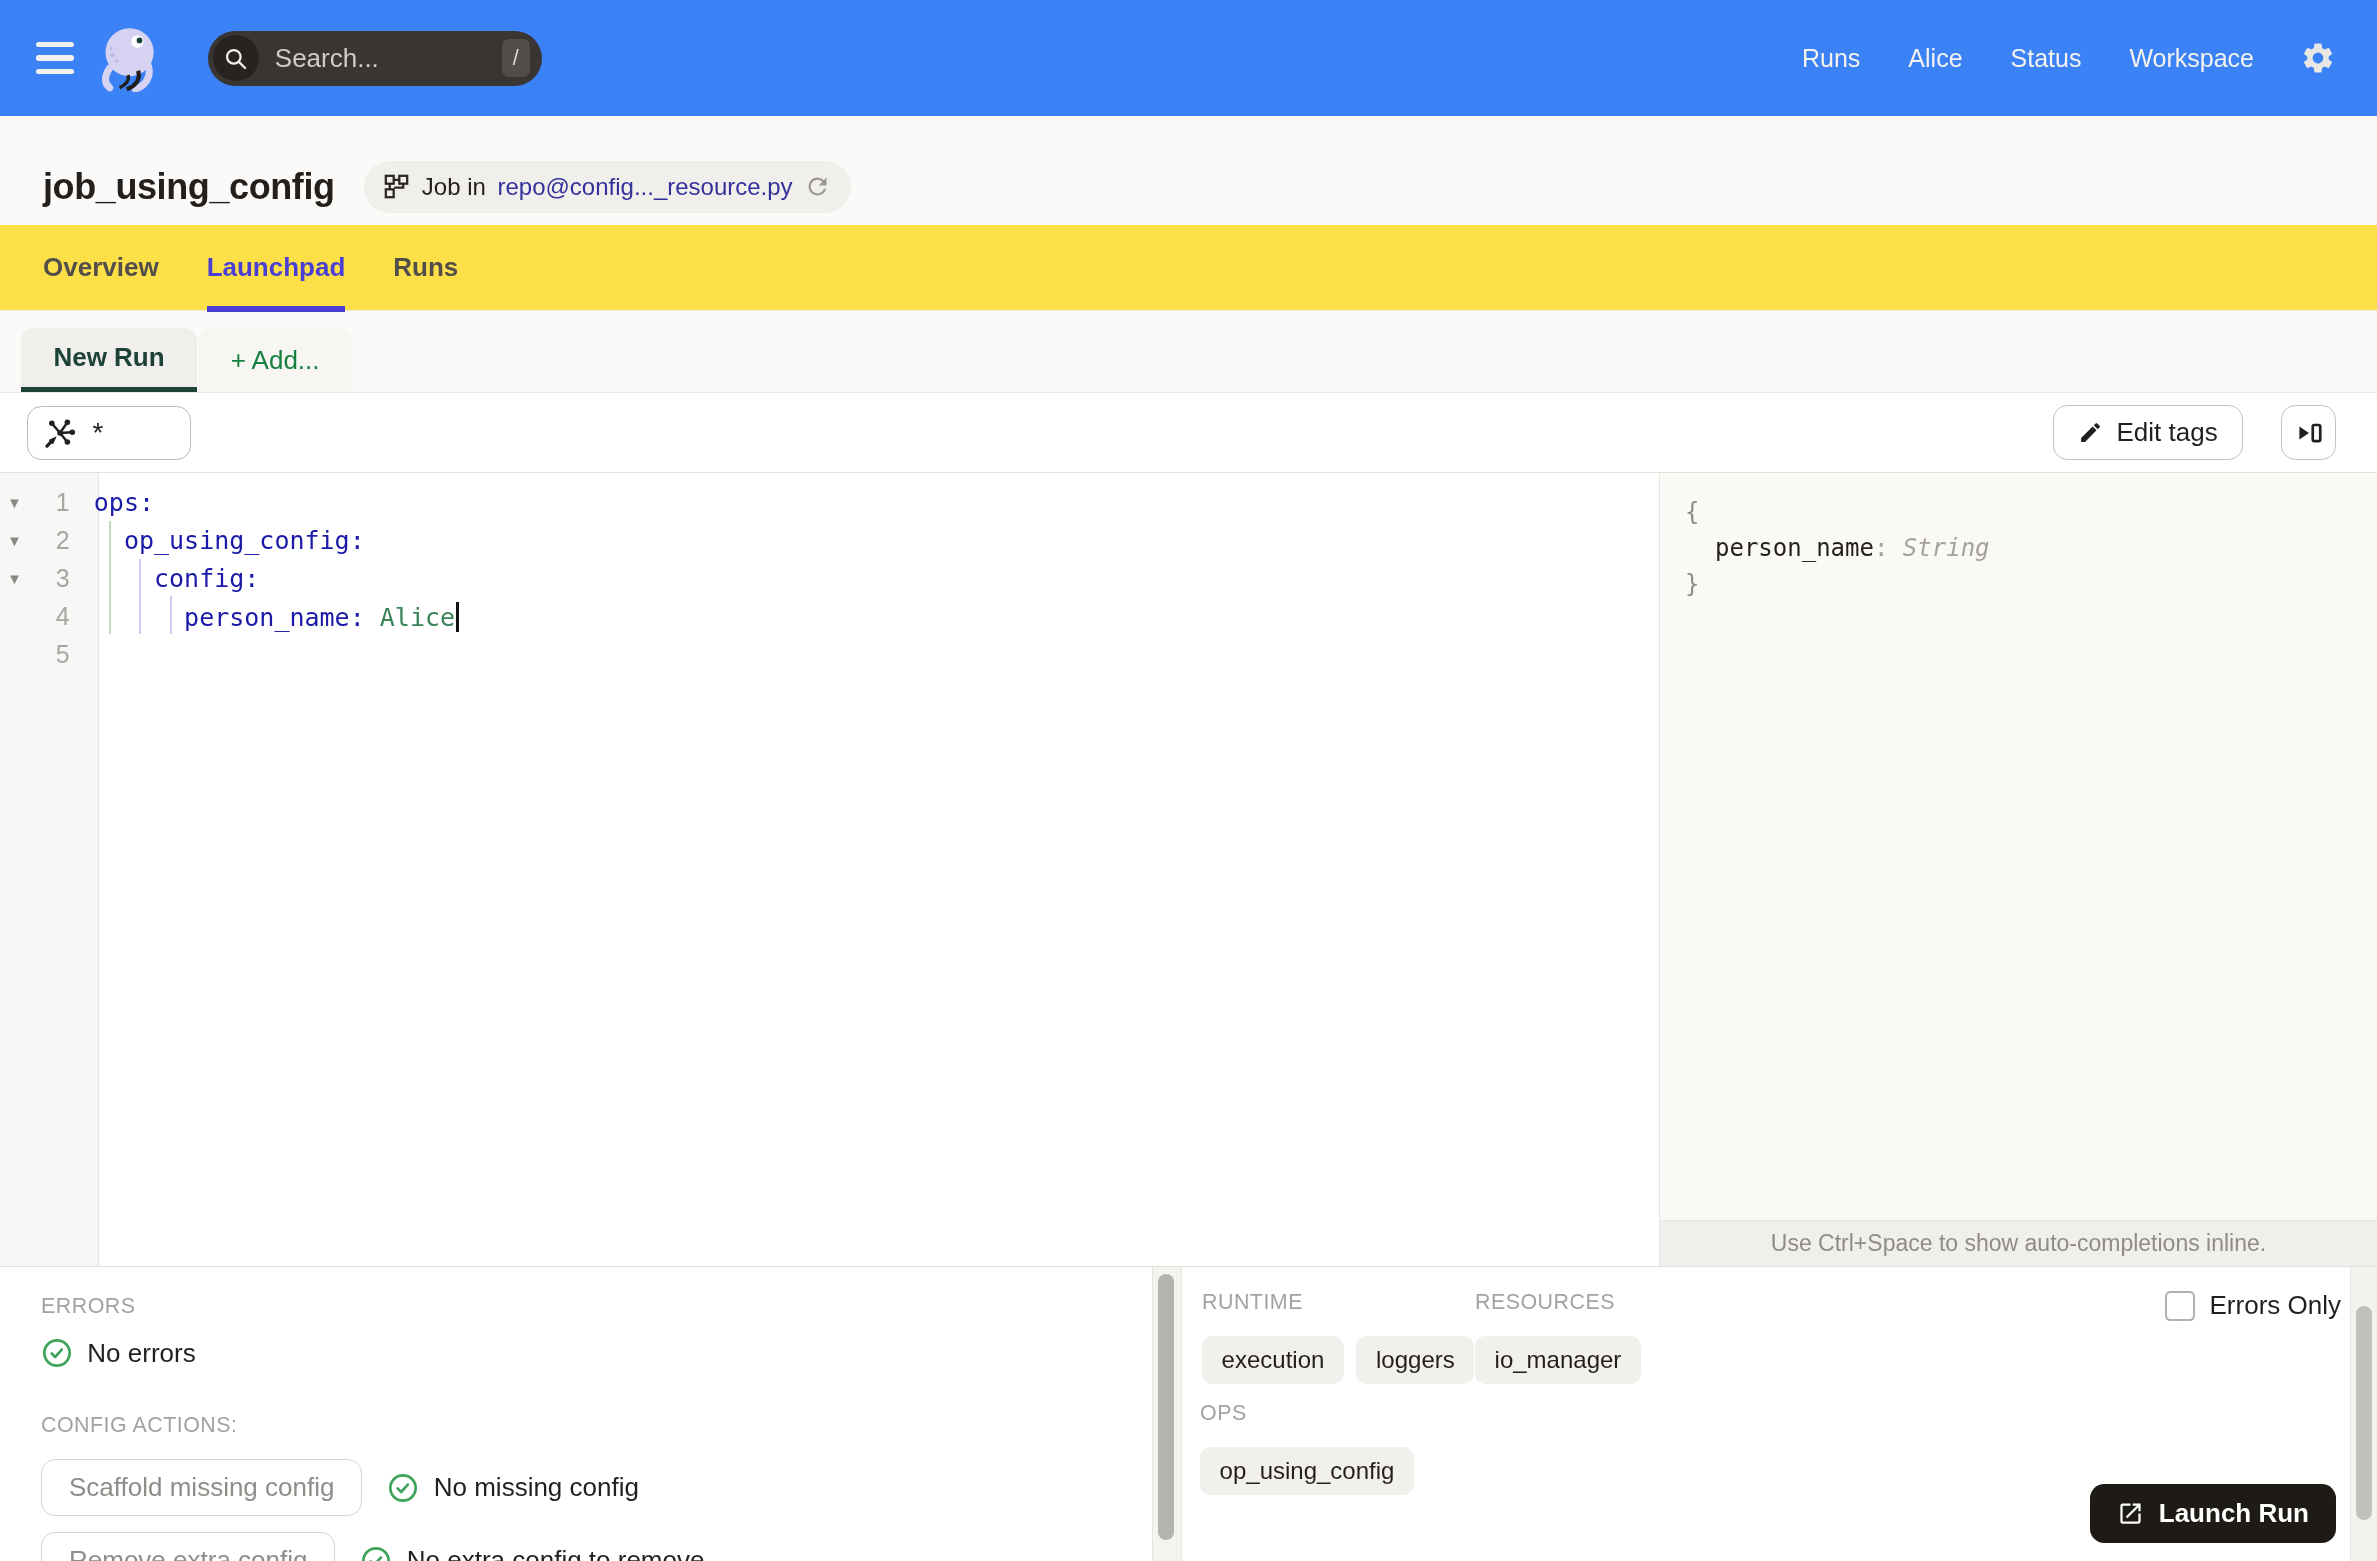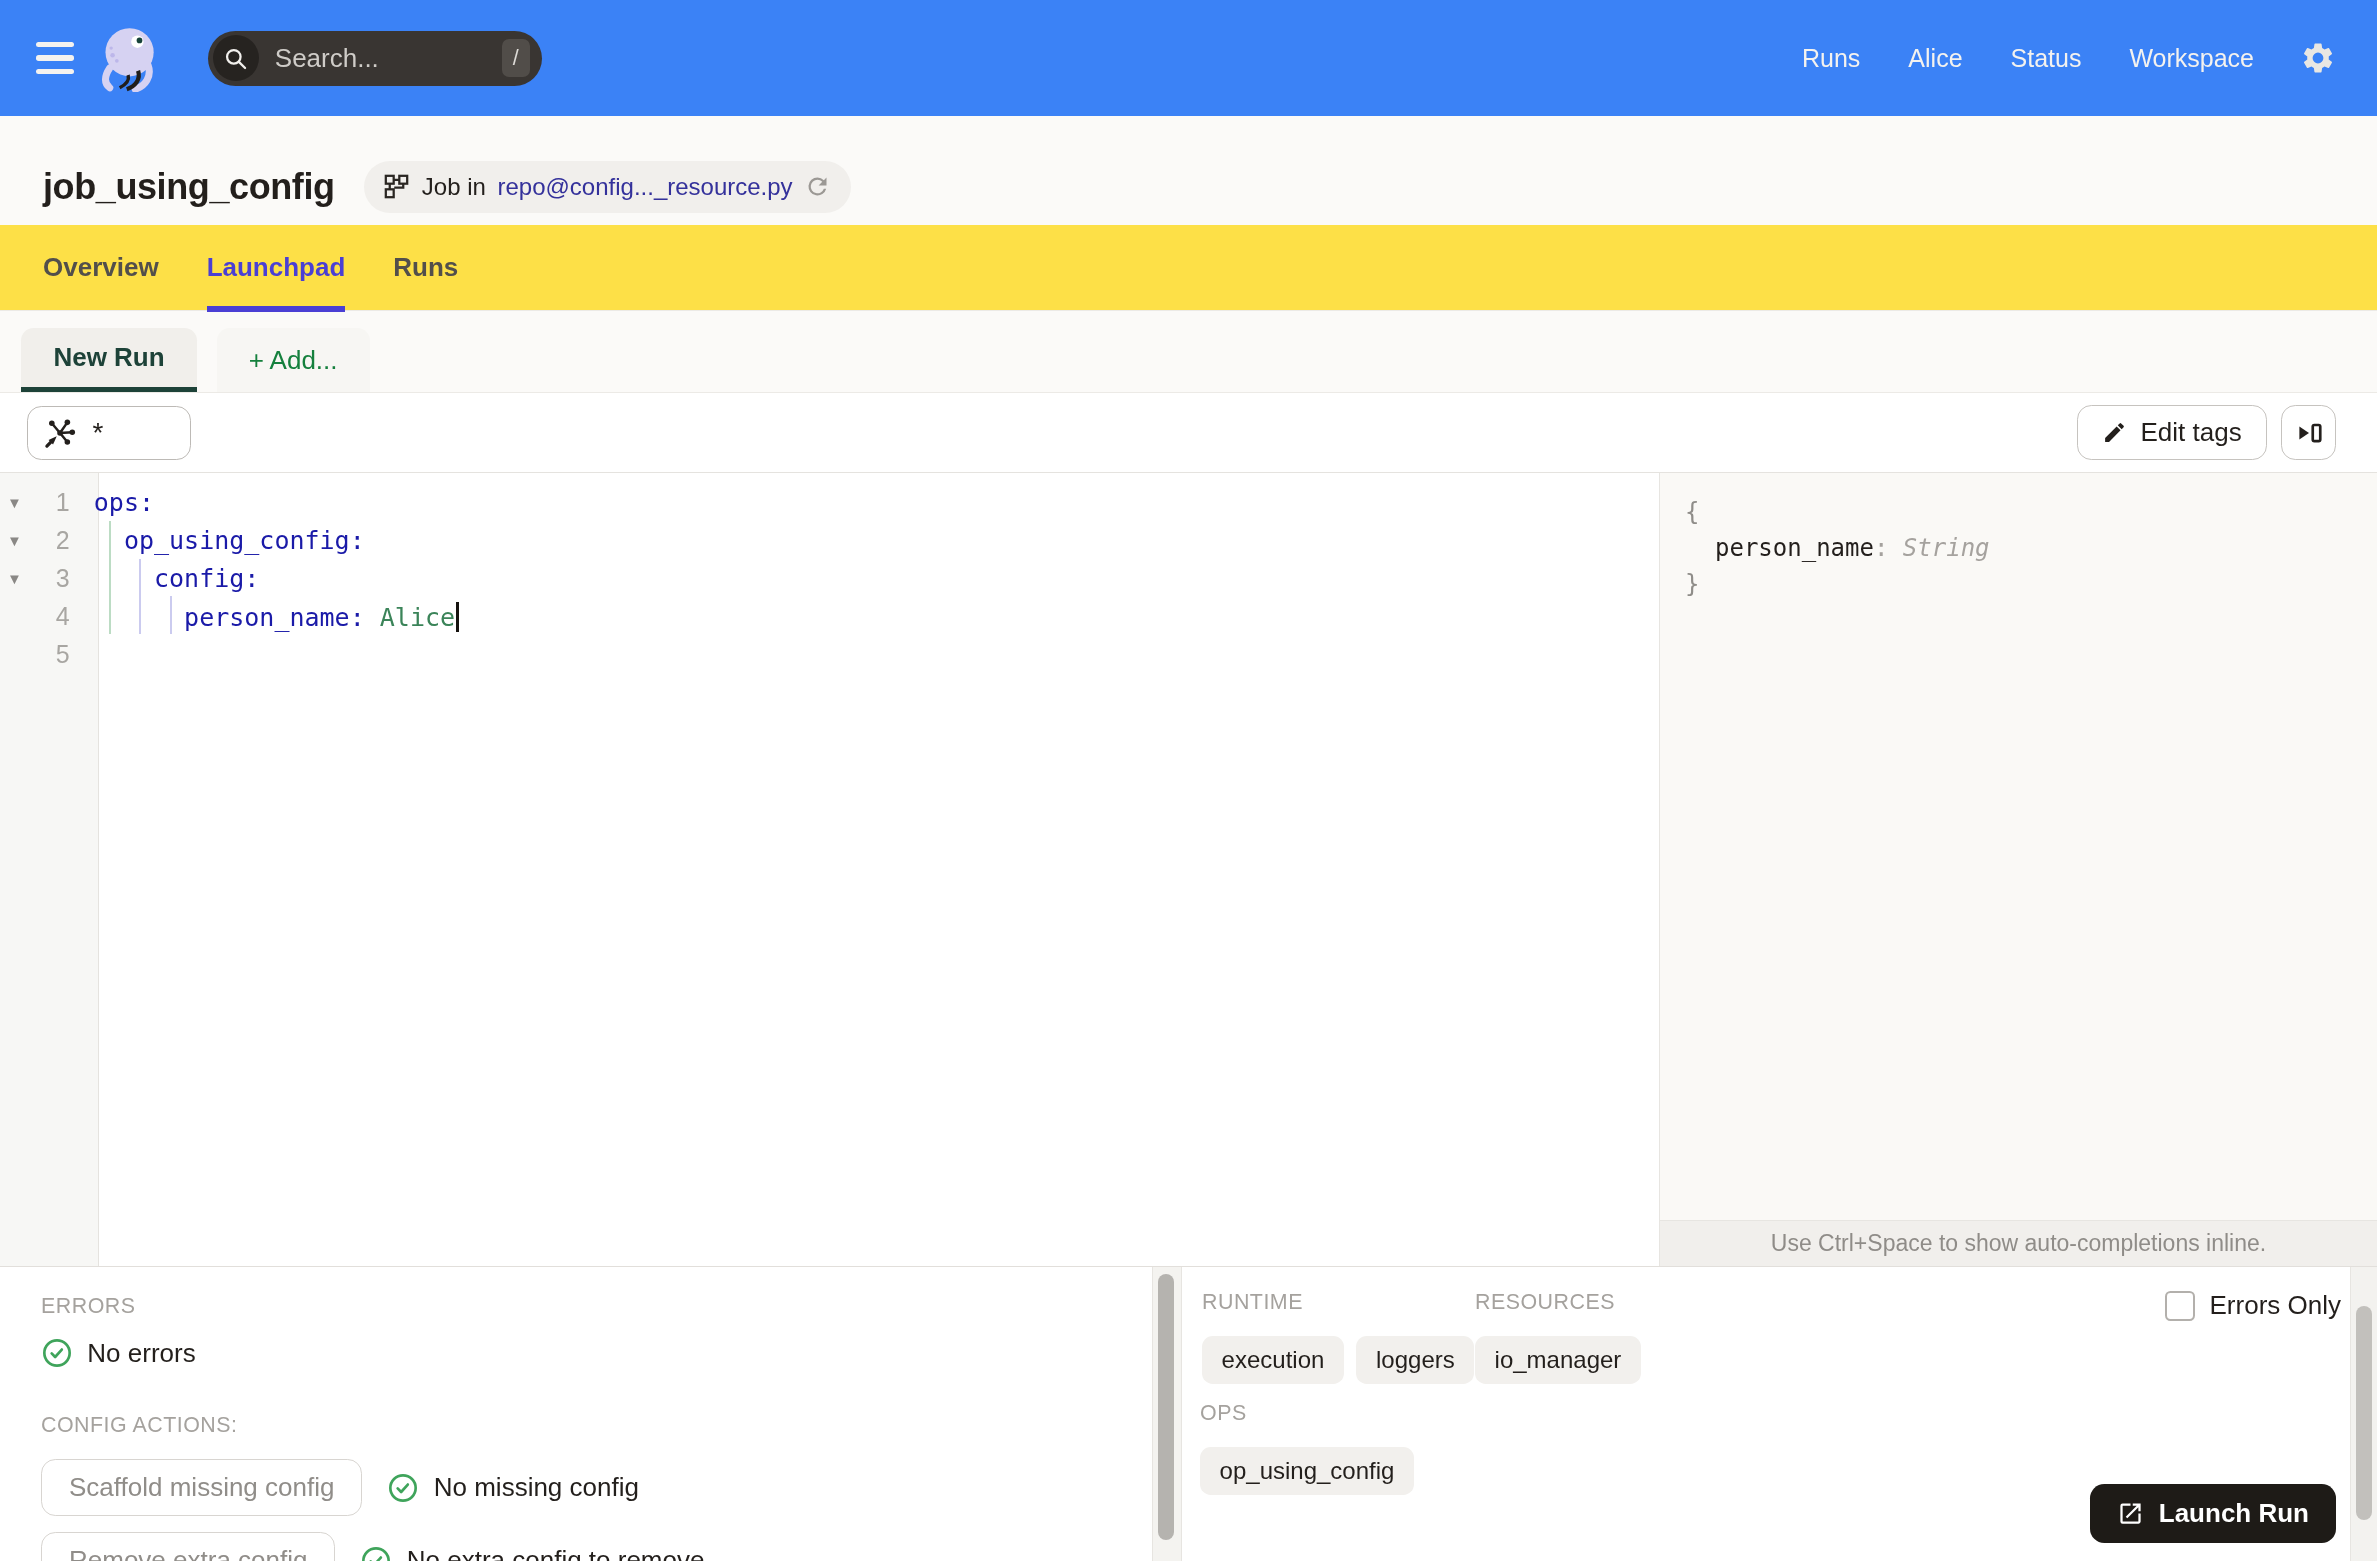--- a/index.html
+++ b/index.html
@@ -32,30 +32,30 @@
   .badge .link { color:#34319b; text-decoration:none; cursor:pointer; }
   .reload-btn { background:none; border:none; padding:0; display:flex; cursor:pointer; }
 
   
   .tabs { flex:none; height:86px; background:#fde047; display:flex; gap:48px; padding:0 43px; align-items:center; border-bottom:1.8px solid #eceae6; }
   .tab { position:relative; height:100%; display:flex; align-items:center; font-size:26px; font-weight:600; color:#524f4b; cursor:pointer; }
   .tab.active { color:#4a3fd4; }
   .tab.active::after { content:""; position:absolute; left:0; right:0; bottom:-1.8px; height:5.4px; background:#4a3fd4; }
 
   
-  .run-tabs { flex:none; height:82px; background:#fbfaf8; padding:0 0 0 21.4px; display:flex; gap:20px; align-items:flex-end; border-bottom:1.8px solid #eceae6; }
+  .run-tabs { flex:none; height:82px; background:#fbfaf8; padding:0 0 0 21.4px; display:flex; gap:2px; align-items:flex-end; border-bottom:1.8px solid #eceae6; }
   .run-tab { height:64px; display:flex; align-items:center; padding:0 32px; border-radius:12.5px 12.5px 0 0; font-size:26px; cursor:pointer; }
   .run-tab.active { background:#f1efeb; color:#1d4238; font-weight:700; border-bottom:5.4px solid #1d4238; }
   .run-tab.add { background:#f7f6f3; color:#15803d; }
 
   
   .toolbar { flex:none; height:80px; background:#ffffff; display:flex; align-items:center; padding:0 41px 0 27px; border-bottom:1.8px solid #e5e3df; }
   .op-selector { width:164px; height:54px; background:#fff; border:1.8px solid #bdbab6; border-radius:14.3px; display:flex; align-items:center; gap:14.3px; padding:0 14.3px; font-size:28px; color:#231f1c; cursor:text; }
   .toolbar-right { margin-left:auto; display:flex; gap:14.3px; align-items:center; }
-  .btn-outline { height:55px; background:#fff; border:1.8px solid #c6c3bf; border-radius:14.3px; display:flex; align-items:center; gap:13.4px; padding:0 24px; font-size:26px; color:#231f1c; font-family:inherit; cursor:pointer; }
+  .btn-outline { height:55px; background:#fff; border:1.8px solid #c6c3bf; border-radius:14.3px; display:flex; align-items:center; gap:13.4px; padding:0 24px; font-size:26px; color:#231f1c; font-family:inherit; cursor:pointer;margin-left:24px; }
   .icon-btn { width:55px; padding:0; justify-content:center; }
 
   
   .main { flex:1; min-height:0; display:flex; }
   .editor { flex:1; position:relative; background:#fff; overflow:hidden; }
   .gutter-bg { position:absolute; left:0; top:0; bottom:0; width:99px; background:#f7f7f5; border-right:1.8px solid #e5e3df; }
   .guide { position:absolute; width:1.8px; }
   .guide.g1 { left:109px; top:48px;  height:113px; background:#bcdcc4; }
   .guide.g2 { left:139px; top:86px;  height:75px;  background:#cbcbef; }
   .guide.g3 { left:170px; top:123px; height:38px;  background:#cbcbef; }

